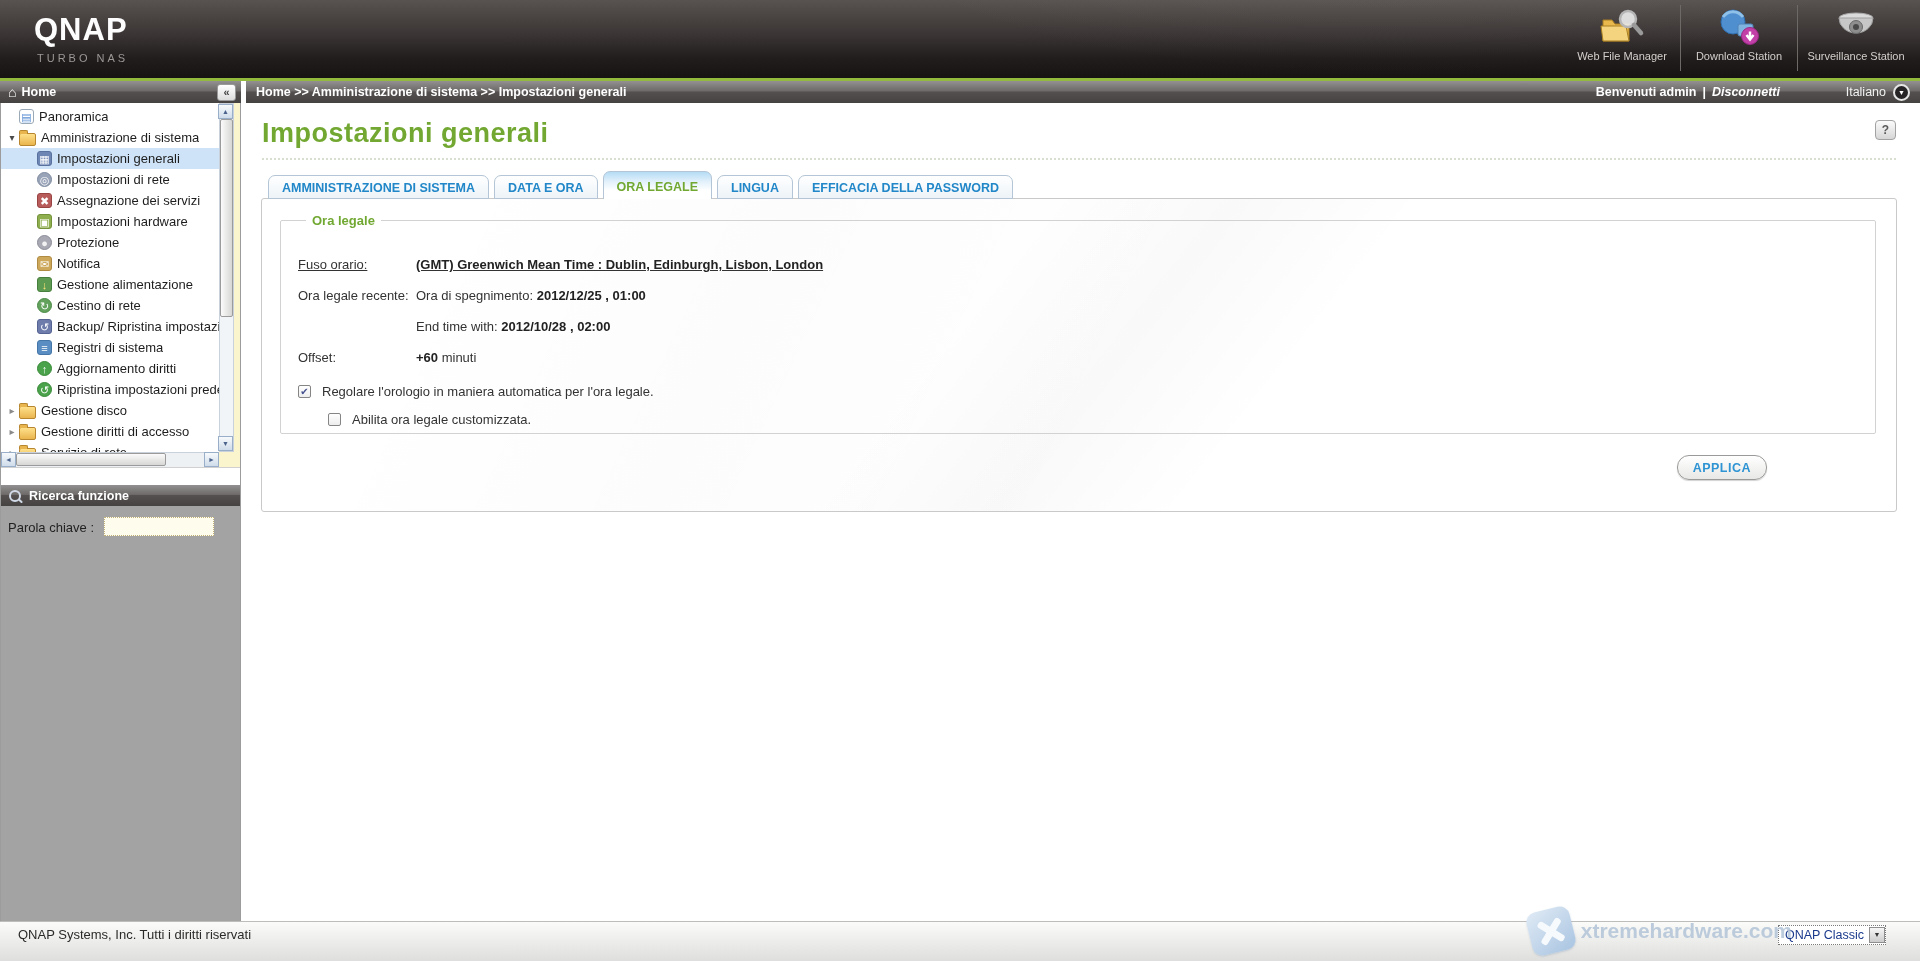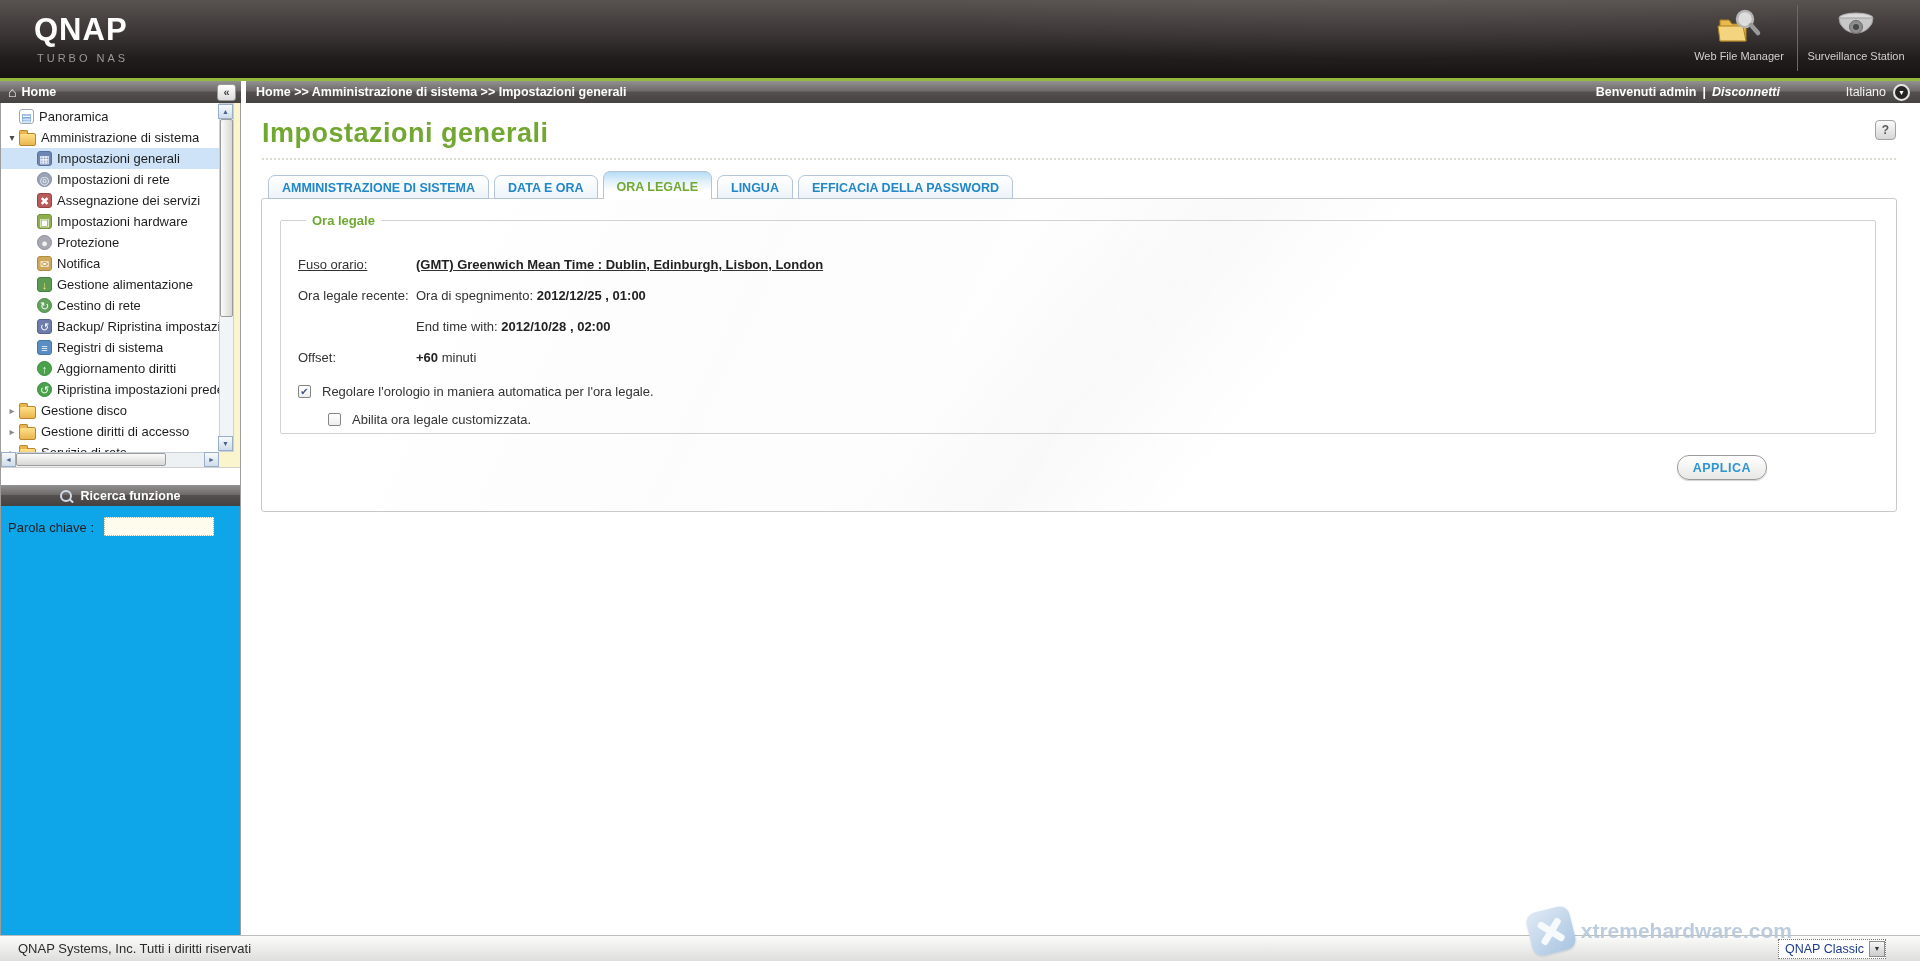--- a/index.html
+++ b/index.html
@@ -89,26 +89,26 @@
   #vs-dn{bottom:0;right:0;}
   #ystrip{position:absolute;top:0;right:0;width:6px;bottom:15px;background:#faf5cd;}
   #hscroll{position:absolute;left:0;right:21px;bottom:0;height:15px;background:#eef1f4;border-top:1px solid #c9d2dc;box-sizing:border-box;}
   #hthumb{position:absolute;left:15px;top:0;width:150px;height:13px;background:linear-gradient(#fbfbfb,#d7d7d5);border:1px solid #9b9b9b;box-sizing:border-box;border-radius:2px;cursor:pointer;}
   #hs-l{left:0;top:-1px;}
   #hs-r{right:0;top:-1px;}
   #hcorner{position:absolute;bottom:0;right:0;width:21px;height:15px;background:#faf5cd;}
   
   #search-hdr{
     position:absolute;top:382px;left:0;right:0;height:21px;
-    display:flex;align-items:center;box-sizing:border-box;padding:0 8px;gap:8px;justify-content:center;
+    display:flex;align-items:center;box-sizing:border-box;padding:0 8px;gap:8px;
   }
   .mag{width:8px;height:8px;border:2px solid #d3dbe8;border-radius:50%;position:relative;display:inline-block;flex:none;}
   .mag::after{content:"";position:absolute;width:5px;height:2px;background:#d3dbe8;transform:rotate(45deg);right:-4px;bottom:-2px;border-radius:2px;}
   #search-hdr .sh-title{font-size:12.5px;font-weight:bold;}
-  #search-body{position:absolute;top:403px;left:0;right:0;bottom:0;background:#0ea5e9;}
+  #search-body{position:absolute;top:403px;left:0;right:0;bottom:0;background:#a3a3a3;}
   #search-body label{position:absolute;left:7px;top:14px;font-size:13px;color:#222;}
   #keyword{
     position:absolute;left:103px;top:11px;width:100px;height:17px;
     background:#fefcec;border:1px dotted #c2b277;font-size:12px;padding:0 4px;outline:none;
   }
   
   #content{position:absolute;top:103px;left:246px;right:0;bottom:26px;background:#fff;}
   #page-title{margin:0;position:absolute;top:15px;left:16px;font-size:27px;font-weight:bold;color:#72a832;letter-spacing:0.5px;}
   #title-dots{position:absolute;top:55px;left:16px;right:24px;border-bottom:2px dotted #d9dfd0;}
   .help-btn{
@@ -155,21 +155,21 @@
     font-size:10px;line-height:12px;text-align:center;color:#44518f;cursor:pointer;
   }
   #apply{
     position:absolute;right:129px;bottom:31px;height:25px;padding:0 15px;
     background:linear-gradient(#ffffff,#e8e8e6);border:1px solid #9a9a98;border-radius:12px;
     color:#2f94d3;font-size:12.5px;font-weight:bold;letter-spacing:0.5px;
     font-family:"Liberation Sans",sans-serif;cursor:pointer;box-shadow:0 1px 1px rgba(0,0,0,0.18);
   }
   
   #foot{
-    position:absolute;bottom:0;left:0;right:0;height:26px;
+    position:absolute;bottom:0;left:0;right:0;height:40px;
     background:linear-gradient(#fbfbf9,#dededc);border-top:1px solid #bdbdbb;
     box-sizing:border-box;
   }
   #copyright{position:absolute;left:18px;top:0;line-height:25px;font-size:13px;color:#2b2b2b;}
   #theme-select{
     position:absolute;right:34px;top:3px;height:18px;display:flex;align-items:center;
     border:1px dotted #7a7a7a;background:#fff;padding:0 0 0 6px;cursor:pointer;
   }
   #theme-select .ts-label{font-size:12.5px;color:#1b3a8c;margin-right:5px;white-space:nowrap;}
   .sel-arrow{
@@ -206,20 +206,32 @@
             <path d="M2 19 L27 19 L30 34 L4 34 Z" fill="#f4d47e" stroke="#a87f22"></path>
             <circle cx="29" cy="12" r="8" fill="#ededed" fill-opacity="0.9" stroke="#b5b5b5" stroke-width="2.5"></circle>
             <line x1="35" y1="18" x2="42" y2="26" stroke="#9a9a9a" stroke-width="4.5" stroke-linecap="round"></line>
           </svg>
         </span>
         <span class="slabel">Web File Manager</span>
       </div>
       <div class="station">
         <span class="sic">
           <svg width="46" height="40" viewBox="0 0 46 40">
+            <circle cx="17" cy="15" r="12" fill="#4f8fd0" stroke="#2f6fb0"></circle>
+            <path d="M7 10 A12 12 0 0 1 27 10" fill="none" stroke="#8fc0e8" stroke-width="3"></path>
+            <rect x="22" y="17" width="15" height="12" rx="2" fill="#7fb3e0" stroke="#4f83b8"></rect>
+            <circle cx="34" cy="29" r="8.5" fill="#c23fa8" stroke="#9a2a86"></circle>
+            <path d="M34 24.5 L34 31 M30.5 28 L34 32.5 L37.5 28" stroke="#ffffff" stroke-width="2.5" fill="none"></path>
+          </svg>
+        </span>
+        <span class="slabel">Download Station</span>
+      </div>
+      <div class="station">
+        <span class="sic">
+          <svg width="46" height="40" viewBox="0 0 46 40">
             <ellipse cx="23" cy="11" rx="17" ry="5" fill="#dadada" stroke="#a8a8a8"></ellipse>
             <path d="M6 11 A17 15 0 0 0 40 11 Z" fill="#c7c7c7" stroke="#9f9f9f"></path>
             <circle cx="23" cy="20" r="6.5" fill="#8e8e8e" stroke="#6a6a6a"></circle>
             <circle cx="23" cy="20" r="3" fill="#4a4a4a"></circle>
           </svg>
         </span>
         <span class="slabel">Surveillance Station</span>
       </div>
     </div>
   </header>

